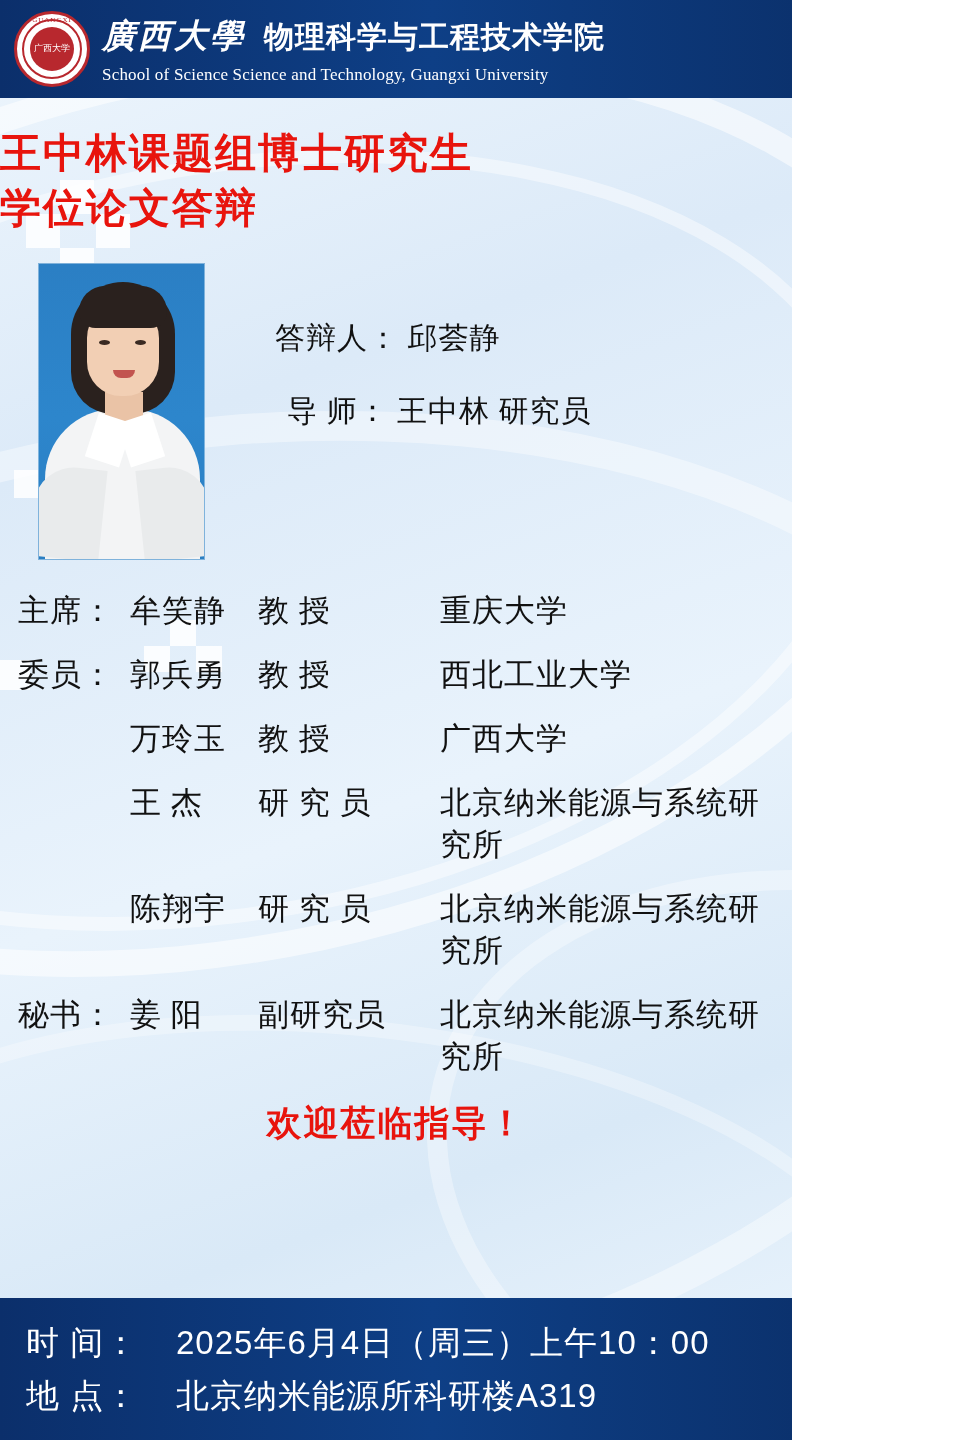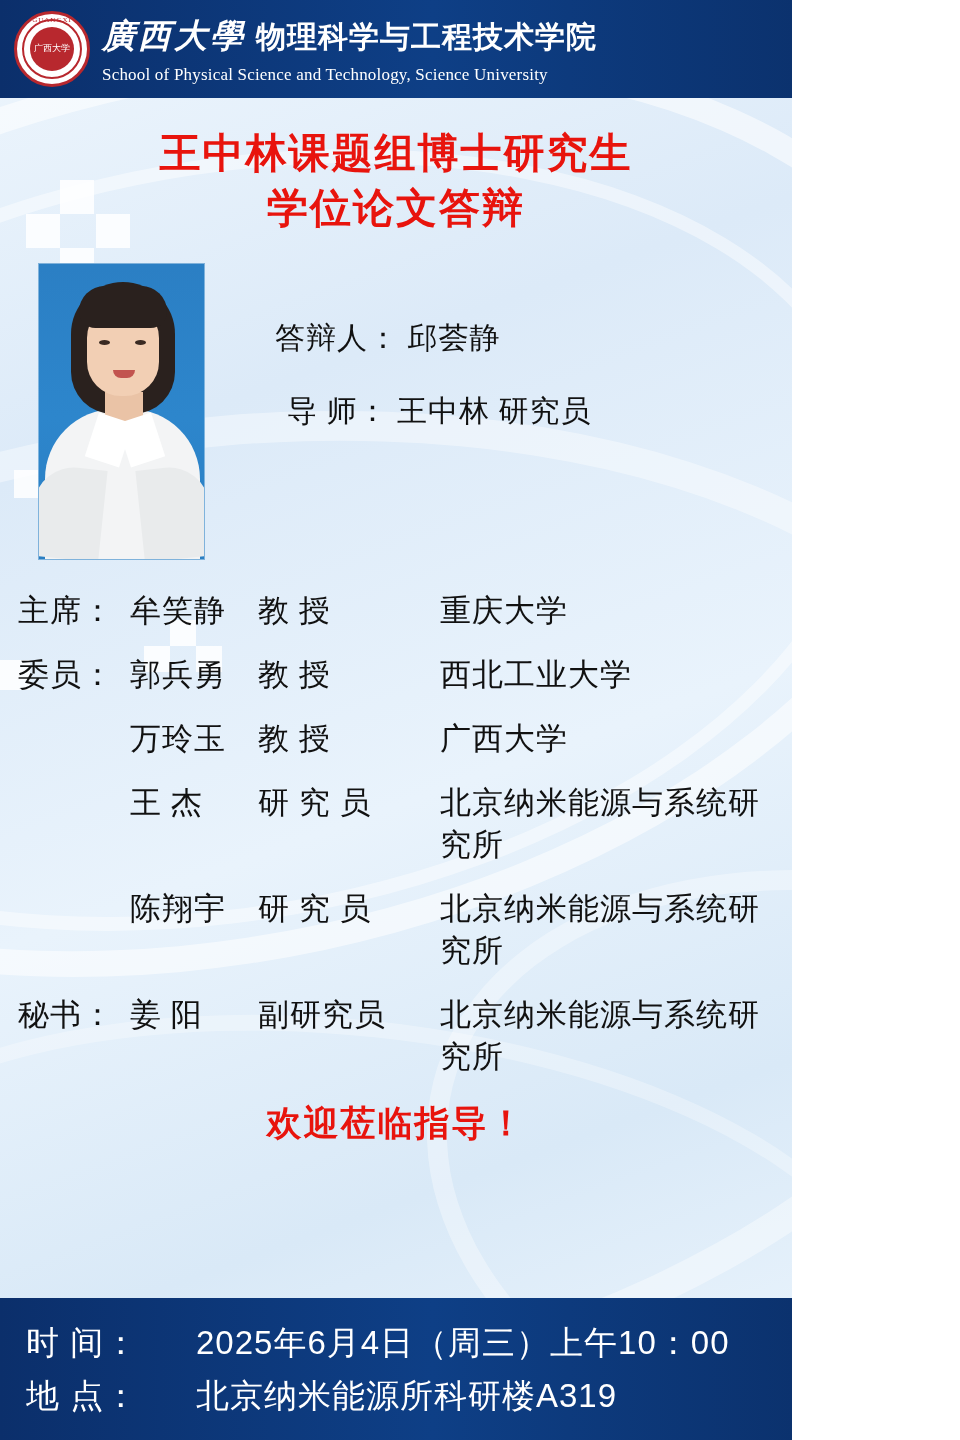--- a/index.html
+++ b/index.html
@@ -55,40 +55,39 @@
     display: flex; align-items: center; justify-content: center;
     font-family: "Liberation Serif", serif;
   }
   .crest .topchars {
     position: absolute; top: 2px; left: 0; right: 0;
     font-size: 7px; color: #b8282e; text-align: center; letter-spacing: 1px;
   }
   .title-wrap { margin-left: 12px; color: #fff; }
   .cn-title {
     font-size: 30px; font-weight: bold; letter-spacing: 1px;
-    display: flex; align-items: baseline; gap: 10px;
+    display: flex; align-items: baseline; gap: 18px;
     font-family: "Liberation Serif", "DejaVu Serif", serif;
     white-space: nowrap;
   }
   .cn-title .gxu { font-size: 33px; font-style: italic; letter-spacing: 3px; }
   .en-title { font-size: 17px; margin-top: 6px; letter-spacing: 0.2px; font-family: "Liberation Serif", serif; }
   .motto {
     position: absolute; right: 16px; top: 8px;
     color: #fff; text-align: right;
     font-family: "Liberation Serif", serif;
     font-style: italic;
   }
   .motto .m1 { font-size: 25px; letter-spacing: 4px; }
   .motto .m2 { font-size: 27px; letter-spacing: 4px; margin-top: 6px; }
 
   
   .main { position: relative; z-index: 4; }
 
   .main-title {
-    text-align: center;
     color: #e8140d;
     font-weight: bold;
     font-size: 41px;
     line-height: 1.33;
     margin-top: 28px;
     letter-spacing: 2px;
     font-family: "Liberation Sans", "DejaVu Sans", sans-serif;
   }
 
   .person-row {
@@ -187,21 +186,21 @@
     width: 960px; height: 142px;
     background: linear-gradient(90deg, #0b2f6b 0%, #0e3f86 45%, #0a2c63 100%);
     color: #fff;
     z-index: 6;
     padding: 18px 0 0 26px;
     font-size: 33px;
     line-height: 1.62;
     font-family: "Liberation Sans", "DejaVu Sans", sans-serif;
     letter-spacing: 1px;
   }
-  .frow { display: flex; align-items: baseline; gap: 20px; }
+  .frow { display: flex; align-items: baseline; }
   .frow .flabel { width: 150px; flex: none; }
 </style>
 </head>
 <body>
 
 <div class="poster">
 
   <div class="swoosh sw1"></div>
   <div class="swoosh sw2"></div>
   <div class="swoosh sw3"></div>
@@ -222,21 +221,21 @@
     <div class="crest">
       <div class="ring"></div>
       <div class="topchars">GUANGXI</div>
       <div class="inner">广西大学</div>
     </div>
     <div class="title-wrap">
       <div class="cn-title">
         <span class="gxu">廣西大學</span>
         <span>物理科学与工程技术学院</span>
       </div>
-      <div class="en-title">School of Physical Science and Technology, Science University</div>
+      <div class="en-title">School of Science Science and Technology, Guangxi University</div>
     </div>
     <div class="motto">
       <div class="m1">勤恳樸诚</div>
       <div class="m2">厚學致新</div>
     </div>
   </div>
 
   <div class="main">
 
     <div class="main-title">

